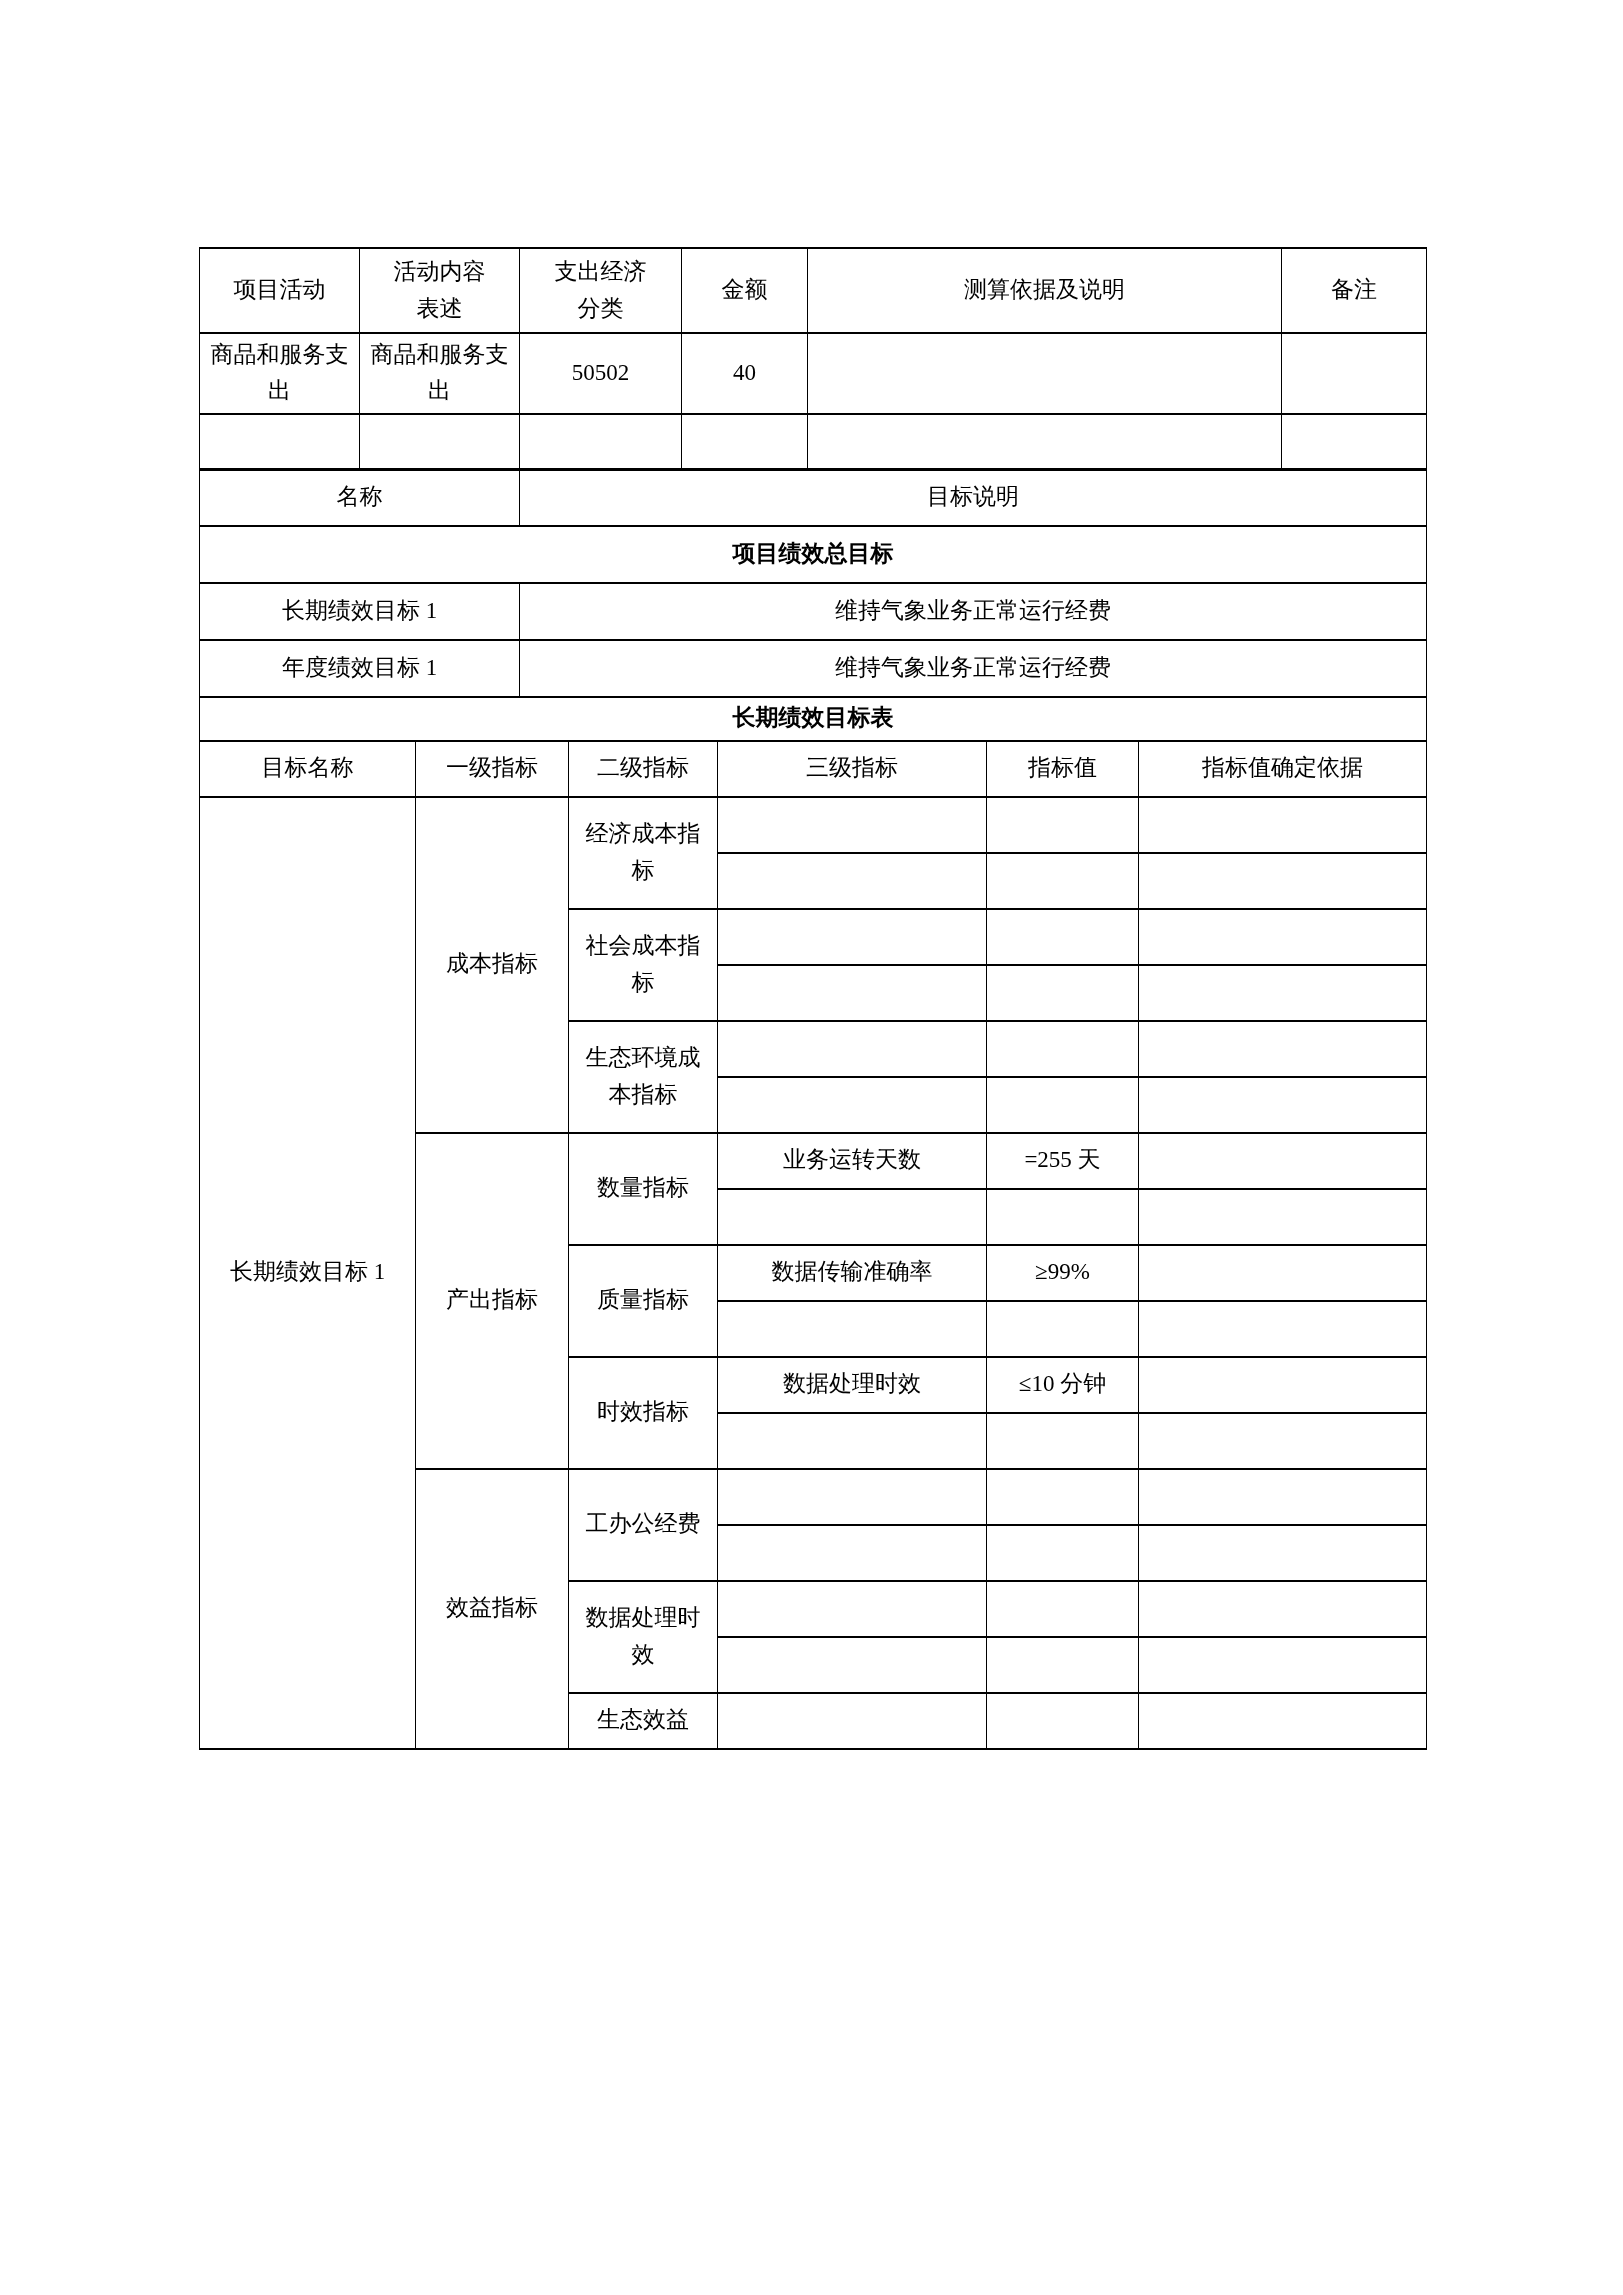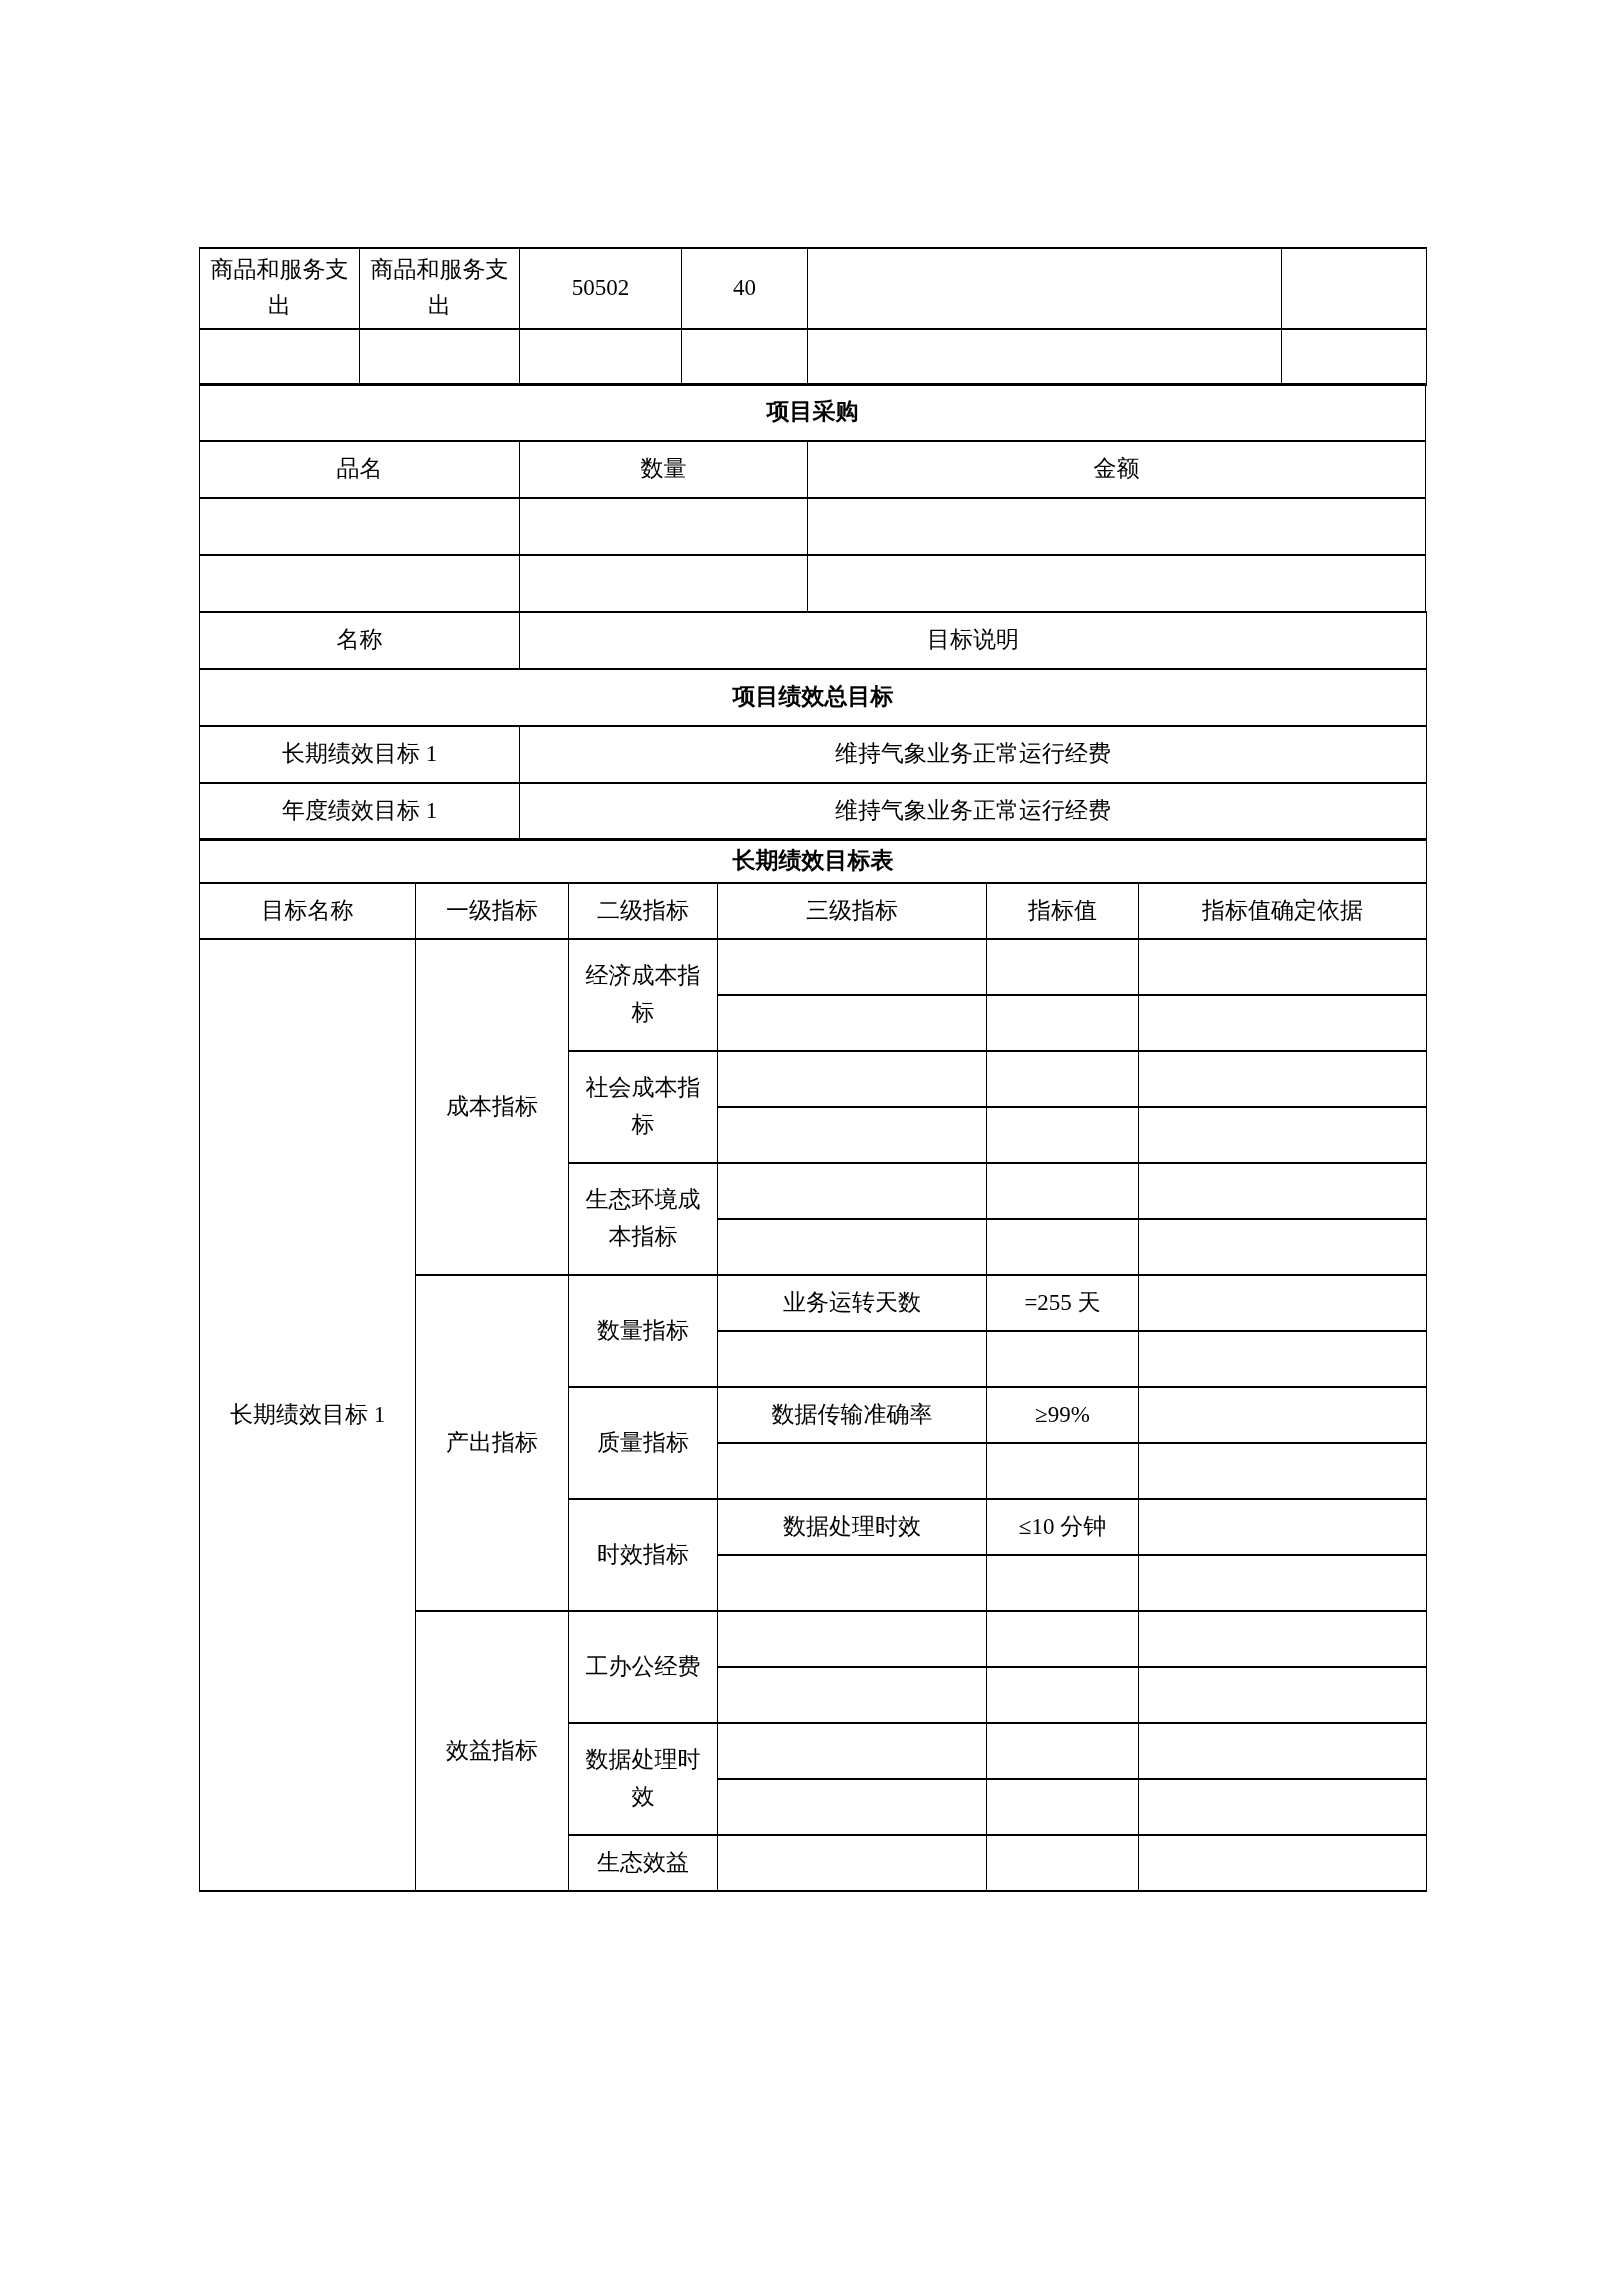--- a/index.html
+++ b/index.html
@@ -27,66 +27,51 @@
     <table class="tbl">
       <colgroup>
         <col style="width:160px">
           <col style="width:160px">
           <col style="width:162px">
         <col style="width:126px">
           <col style="width:474px">
           <col style="width:145px">
       </colgroup>
       <tbody>
+          <tr class="rh124">
+        <td>项目活动</td>
+        <td>
+              <div class="narrow-head">活动内容表述</div>
+            </td>
+        <td>
+              <div class="narrow-head">支出经济分类</div>
+            </td>
+        <td>金额</td>
+        <td>测算依据及说明</td>
+        <td>备注</td>
+      </tr>
       <tr class="rh96">
         <td class="small-left">商品和服务支出</td>
         <td class="small-left">商品和服务支出</td>
         <td>50502</td>
         <td>40</td>
         <td></td>
         <td></td>
       </tr>
       <tr class="rh82">
         <td></td>
         <td></td>
         <td></td>
         <td></td>
         <td></td>
         <td></td>
       </tr>
     </tbody>
       </table>
 
-    <table class="tbl">
-      <colgroup>
-        <col style="width:320px">
-          <col style="width:288px">
-          <col style="width:618px">
-      </colgroup>
-      <tbody>
-          <tr class="rh84">
-        <td colspan="3" class="title-cell">项目采购</td>
-      </tr>
-      <tr class="rh84">
-        <td>品名</td>
-        <td>数量</td>
-        <td>金额</td>
-      </tr>
-      <tr class="rh84">
-        <td></td>
-        <td></td>
-        <td></td>
-      </tr>
-      <tr class="rh84">
-        <td></td>
-        <td></td>
-        <td></td>
-      </tr>
-    </tbody>
-      </table>
 
     <table class="tbl">
       <colgroup>
         <col style="width:320px">
           <col style="width:907px">
       </colgroup>
       <tbody>
           <tr class="rh84">
         <td>名称</td>
         <td>目标说明</td>

